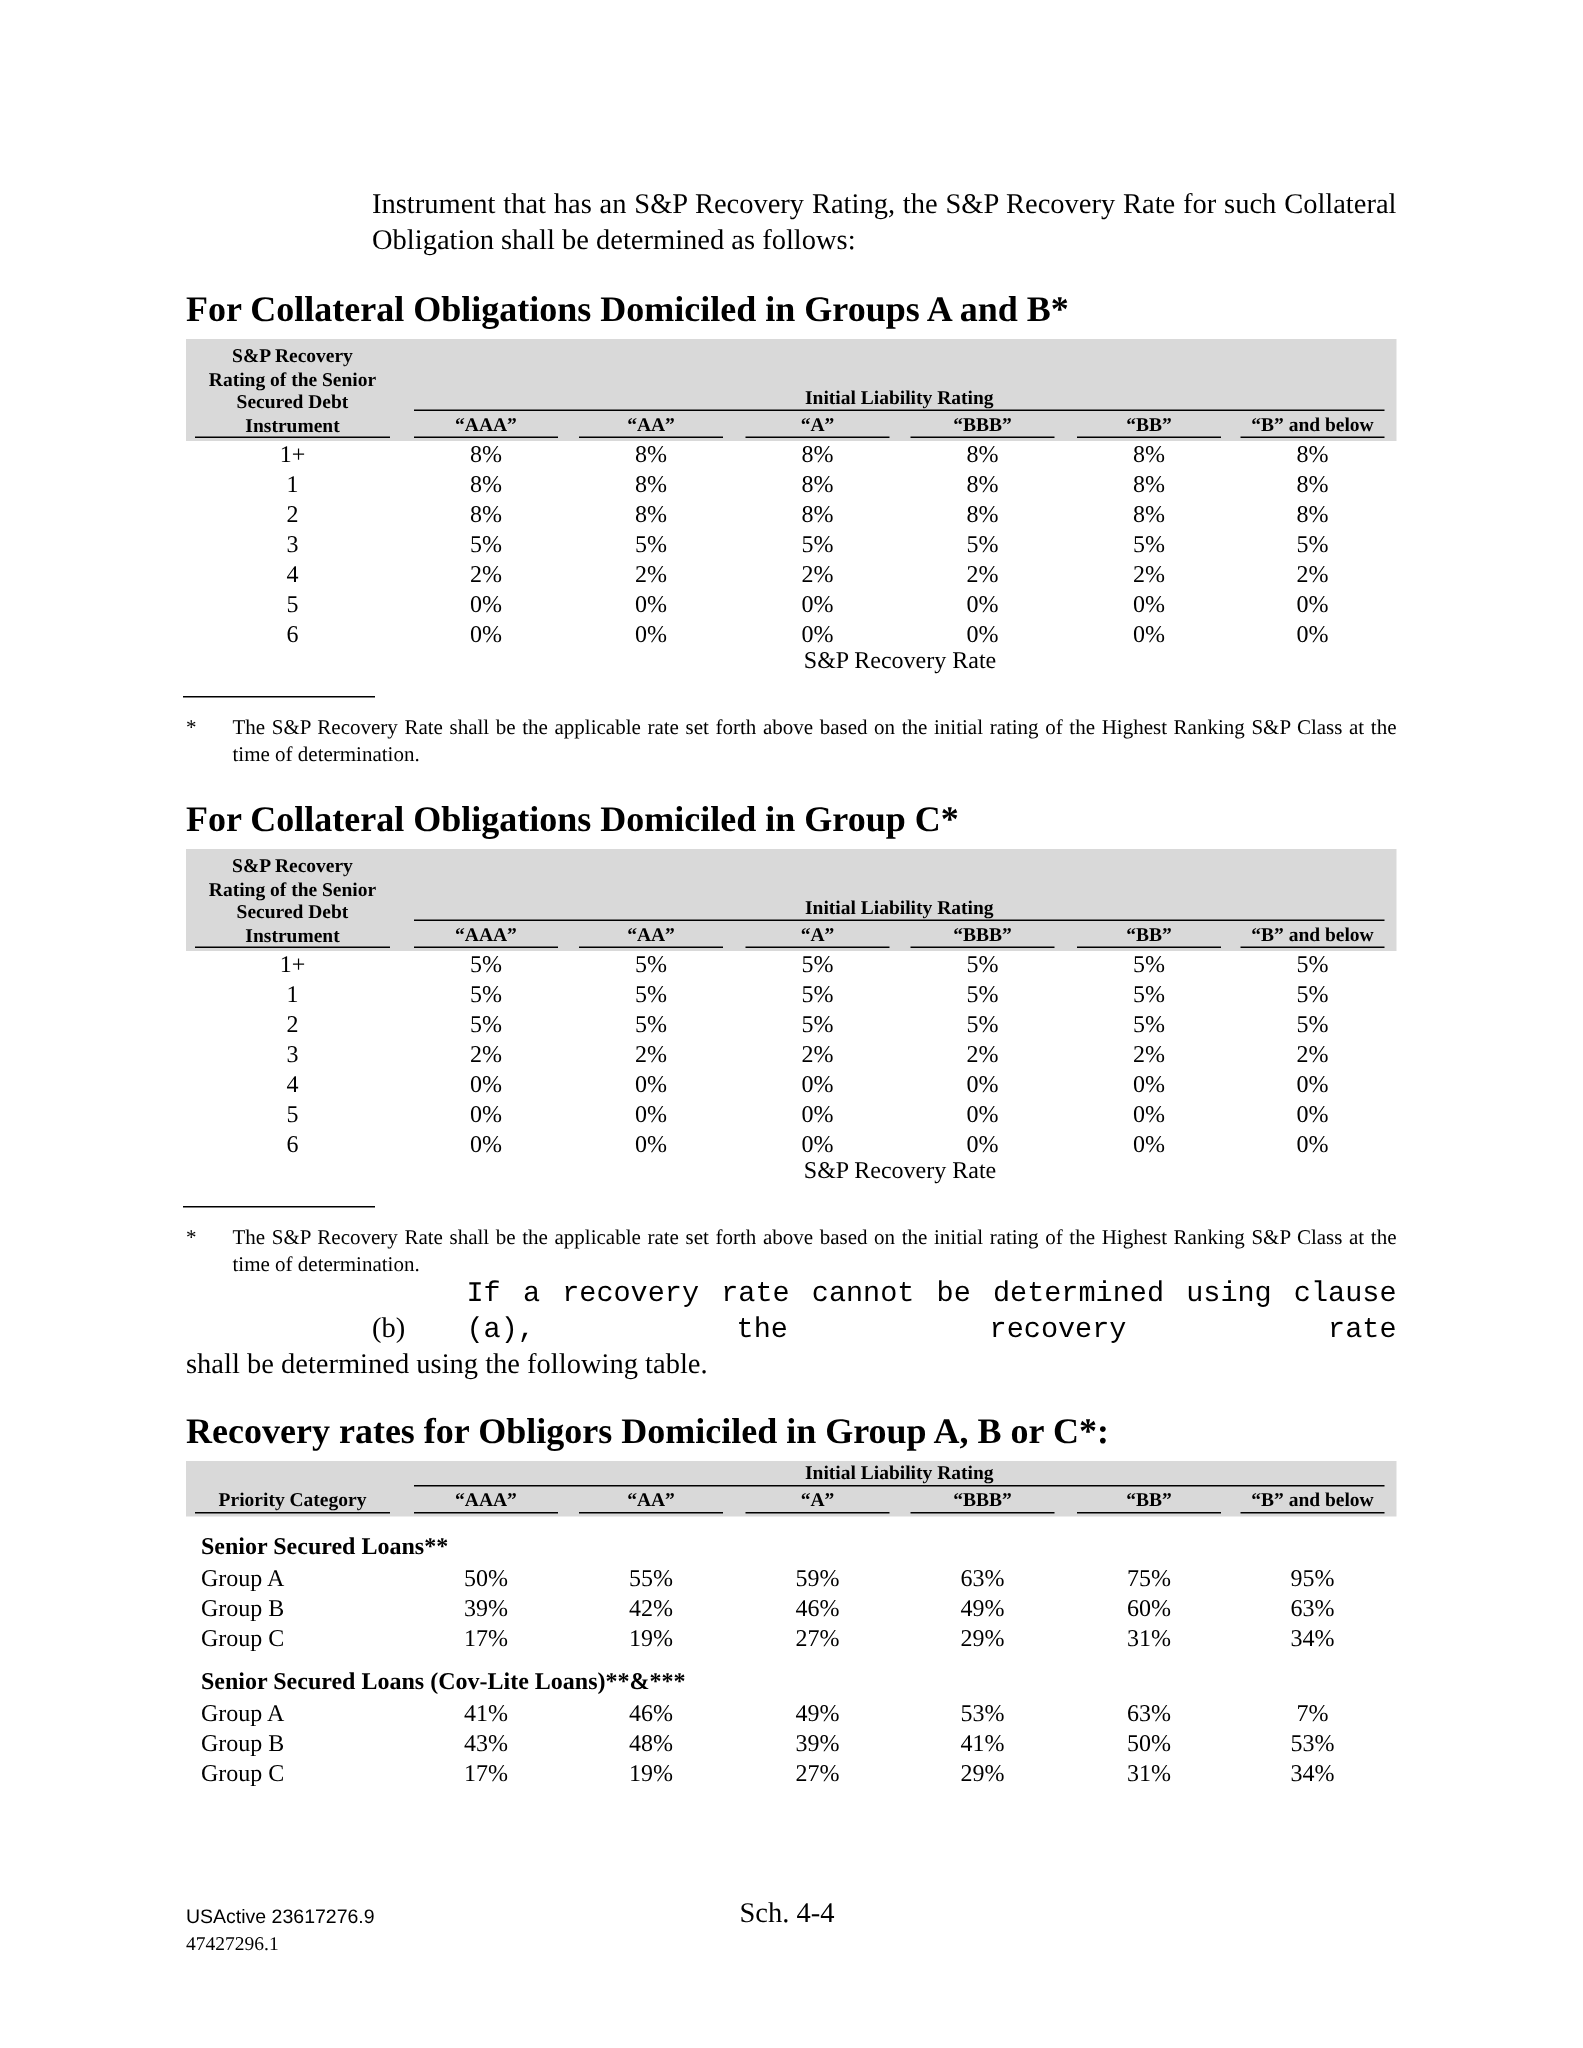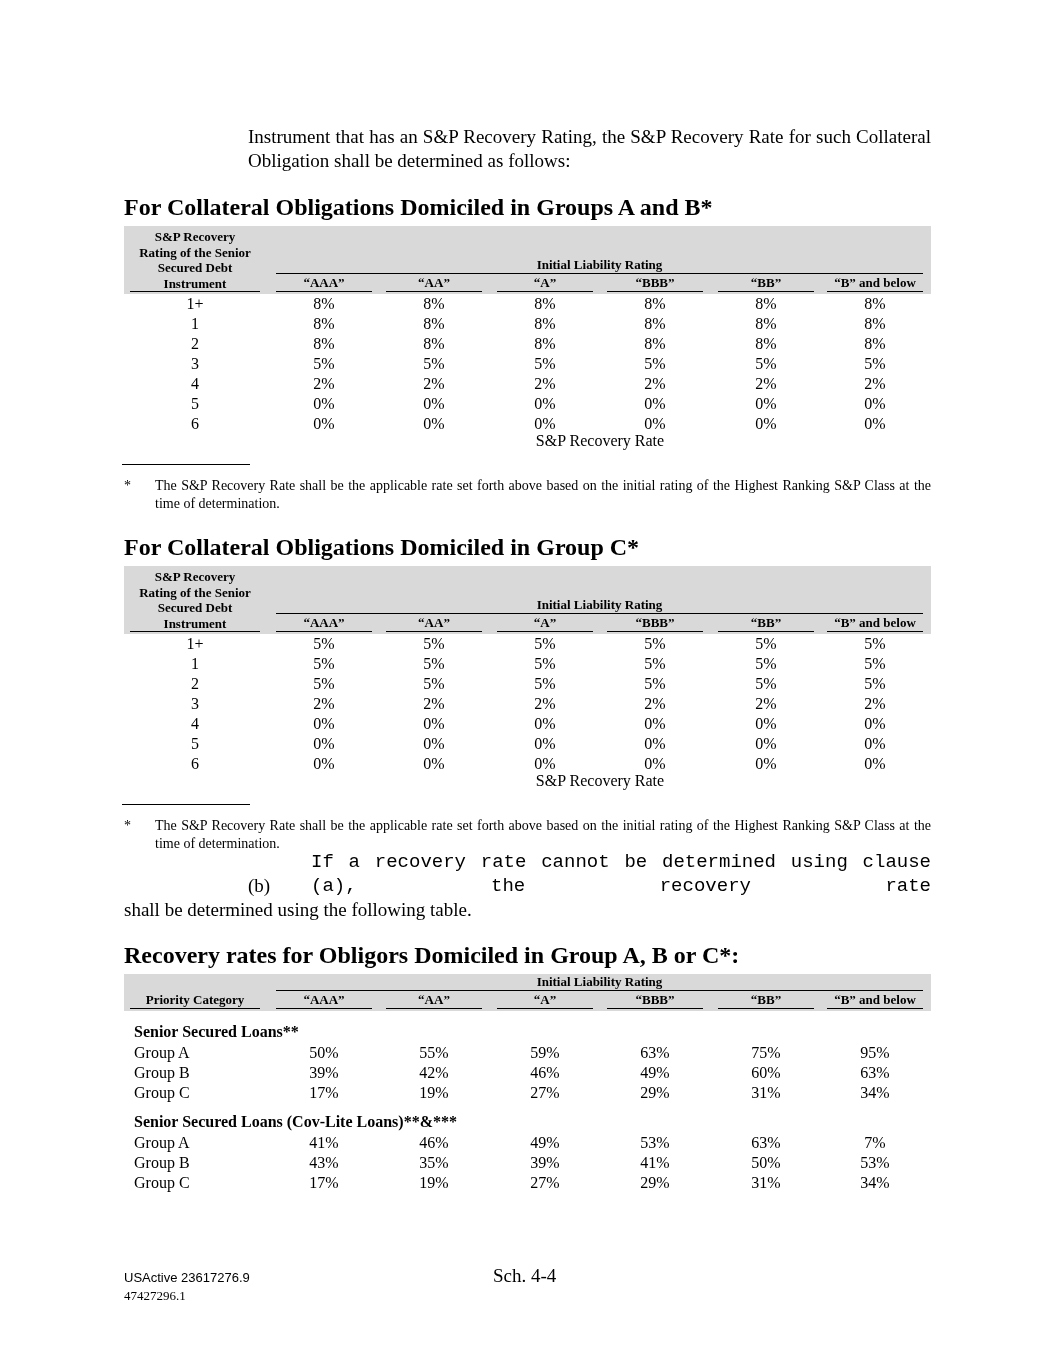--- a/index.html
+++ b/index.html
@@ -283,21 +283,21 @@
         <div class="cell" style="left: 152px; width: 96px;">41%</div>
         <div class="cell" style="left: 262px; width: 96px;">46%</div>
         <div class="cell" style="left: 373px; width: 96px;">49%</div>
         <div class="cell" style="left: 483px; width: 96px;">53%</div>
         <div class="cell" style="left: 594px; width: 96px;">63%</div>
         <div class="cell" style="left: 703px; width: 96px;">7%</div>
       </div>
       <div class="row" style="top: 179px;">
         <div class="cell" style="left: 10px; text-align: left;">Group B</div>
         <div class="cell" style="left: 152px; width: 96px;">43%</div>
-        <div class="cell" style="left: 262px; width: 96px;">35%</div>
+        <div class="cell" style="left: 262px; width: 96px;">48%</div>
         <div class="cell" style="left: 373px; width: 96px;">39%</div>
         <div class="cell" style="left: 483px; width: 96px;">41%</div>
         <div class="cell" style="left: 594px; width: 96px;">50%</div>
         <div class="cell" style="left: 703px; width: 96px;">53%</div>
       </div>
       <div class="row" style="top: 199px;">
         <div class="cell" style="left: 10px; text-align: left;">Group C</div>
         <div class="cell" style="left: 152px; width: 96px;">17%</div>
         <div class="cell" style="left: 262px; width: 96px;">19%</div>
         <div class="cell" style="left: 373px; width: 96px;">27%</div>

